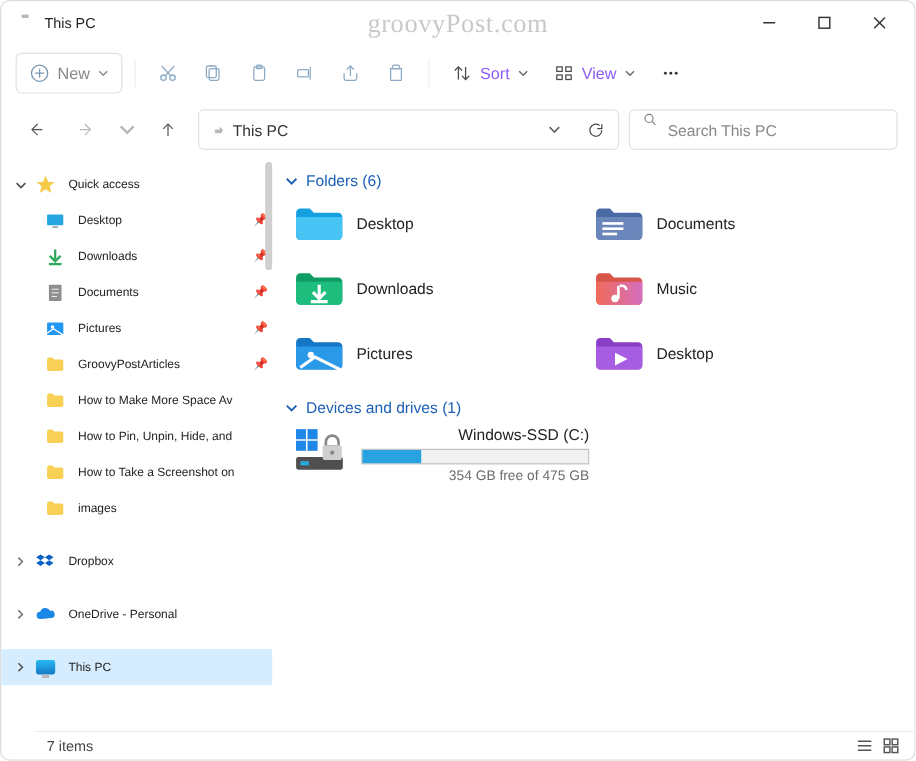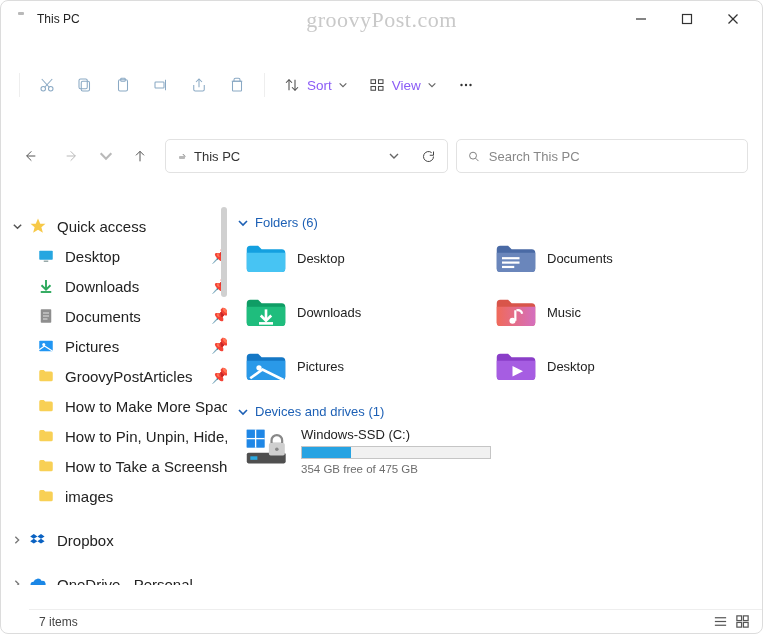--- a/index.html
+++ b/index.html
@@ -1,17 +1,17 @@
 <!DOCTYPE html>
 <html><head>
 <meta charset="utf-8">
 <style>
   * { box-sizing: border-box; margin: 0; padding: 0; font-family: "Segoe UI", Arial, sans-serif; }
   html, body { width: 763px; height: 634px; background: #fff; overflow: hidden; }
-  .window { width: 763px; height: 634px; border: 1px solid #dcdcdc; border-radius: 8px; display: flex; flex-direction: column; position: relative; background: #fff; gap: 24px; }
+  .window { width: 763px; height: 634px; border: 1px solid #dcdcdc; border-radius: 8px; display: flex; flex-direction: column; position: relative; background: #fff; }
 
   
   .titlebar { height: 36px; display: flex; align-items: center; padding: 0 6px 0 12px; }
   .titlebar .ticon { width: 16px; height: 14px; margin-right: 8px; }
   .titlebar .ttitle { font-size: 12px; color: #222; flex: none; }
   .titlebar .spacer { flex: 1; }
   .titlebar .watermark { position: absolute; left: 50%; top: 6px; transform: translateX(-50%); font-family: Georgia, serif; font-size: 22px; color: #c9c9c9; letter-spacing: .5px; pointer-events: none; }
   .winbtn { width: 46px; height: 30px; display: flex; align-items: center; justify-content: center; color: #333; }
   .winbtn svg { width: 12px; height: 12px; }
 
@@ -27,48 +27,48 @@
 
   
   .navrow { height: 46px; display: flex; align-items: center; padding: 6px 14px 6px 12px; gap: 8px; }
   .navbtn { width: 34px; height: 34px; display:flex; align-items:center; justify-content:center; color:#555; border-radius:4px; }
   .navbtn svg { width: 16px; height: 16px; stroke: currentColor; fill: none; stroke-width: 1.5; }
   .navbtn.dim { color: #b9b9b9; }
   .addrbar { flex: 1; height: 34px; border: 1px solid #e2e2e2; border-radius: 5px; display:flex; align-items:center; padding: 0 6px 0 8px; gap: 8px; }
   .addrbar .chevsep { color:#999; font-size:12px; }
   .addrbar .alabel { font-size: 13px; color:#333; flex:1; }
   .addrbar .rbtn { width:26px; height:26px; display:flex; align-items:center; justify-content:center; color:#555;}
-  .searchbox { width: 292px; height: 34px; border: 1px solid #e2e2e2; border-radius: 5px; display:flex; align-items:center; padding: 0 10px; gap: 8px; }
+  .searchbox { width: 224px; height: 34px; border: 1px solid #e2e2e2; border-radius: 5px; display:flex; padding: 0 10px; gap: 8px; }
   .searchbox input { border:none; outline:none; font-size:13px; color:#666; width:100%; background:transparent; }
   .searchbox input::placeholder { color:#888; }
 
   
   .body { flex:1; display:flex; overflow:hidden; }
-  .sidebar { width: 226px; border:none; padding-top: 8px; font-size: 15px; color:#222; overflow:hidden; position:relative; }
+  .sidebar { width: 226px; border:none; padding-top: 8px; font-size: 10px; color:#222; overflow:hidden; position:relative; }
   .treeitem { height: 30px; display:flex; align-items:center; padding-left: 8px; gap: 4px; }
   .treeitem.indent1 { padding-left: 36px; }
   .treeitem.selected { background: #d5edff; }
   .treeitem .expander { width:16px; height:16px; display:flex; align-items:center; justify-content:center; color:#666;}
   .treeitem .ticon2{ width:18px; height:18px; margin-right:6px; display:flex; align-items:center; justify-content:center;}
   .treeitem .tlbl { flex:1; white-space:nowrap; overflow:hidden; }
   .treeitem .pin { width:16px; color:#7a7a7a; padding-right:8px; }
   .sbScroll { position:absolute; right:0; top:4px; width:6px; height:90px; background:#d0d0d0; border-radius:3px; }
   .sbGap { height: 14px; }
 
   
   .content { flex:1; padding: 8px 0 0 8px; overflow:auto; }
   .grouphdr { display:flex; align-items:center; gap:6px; color:#1d60b5; font-size:13px; margin: 4px 0 8px 2px; }
   .grouphdr .chev { width:12px; height:12px; }
   .foldergrid { display:grid; grid-template-columns: 250px 250px; row-gap: 14px; margin: 4px 0 18px 10px; }
   .folderitem { display:flex; align-items:center; gap:10px; height: 40px; }
   .fIco { width: 42px; height: 36px; border-radius:4px; display:flex; align-items:center; justify-content:center; color:#fff; }
   .fIco svg{ width:42px; height:36px; }
   .fLbl { font-size: 13px; color:#222; }
 
-  .driveitem { display:flex; align-items:flex-start; gap:10px; margin: 6px 0 0 10px; }
+  .driveitem { display:flex; align-items:flex-start; gap:10px; margin: 6px 0 0 10px; text-align: right; }
   .dIco { width:46px; height:40px; display:flex; align-items:center; justify-content:center;}
   .driveinfo { display:flex; flex-direction:column; gap:4px;}
   .drivebar { width: 190px; height: 13px; border:1px solid #c5c5c5; background:#f1f1f1; position:relative; }
   .drivebar .fill { position:absolute; left:0; top:0; bottom:0; width:26%; background:#27a3e2; }
   .driveSub { font-size: 11.5px; color:#6d6d6d; }
 
   
   .statusbar { height: 24px; border-top:1px solid #eee; display:flex; align-items:center; padding: 0 10px; font-size:12px; color:#444;margin-left:28px; }
   .statusbar .spacer{flex:1;}
   .viewtoggle { width:20px; height:18px; display:flex; align-items:center; justify-content:center; margin-left:2px; color:#555;}
@@ -100,20 +100,31 @@
     </div>
     <div class="winbtn">
       <svg viewBox="0 0 12 12">
           <line x1="1.5" y1="1.5" x2="10.5" y2="10.5" stroke="#333" stroke-width="1.2"></line>
           <line x1="10.5" y1="1.5" x2="1.5" y2="10.5" stroke="#333" stroke-width="1.2"></line>
         </svg>
     </div>
   </div>
 
   <div class="toolbar">
+    <div class="tbtn newbtn">
+      <svg viewBox="0 0 24 24">
+          <circle cx="12" cy="12" r="9"></circle>
+          <line x1="12" y1="7" x2="12" y2="17"></line>
+          <line x1="7" y1="12" x2="17" y2="12"></line>
+        </svg>
+      <span class="lbl">New</span>
+      <svg class="chev" viewBox="0 0 12 12">
+          <polyline points="2,4 6,8 10,4" fill="none" stroke="#888" stroke-width="1.4"></polyline>
+        </svg>
+    </div>
     <div class="sep"></div>
     <div class="tbtn">
       <svg viewBox="0 0 24 24">
           <circle cx="7" cy="17" r="3"></circle>
           <circle cx="17" cy="17" r="3"></circle>
           <line x1="9" y1="15" x2="19" y2="4"></line>
           <line x1="15" y1="15" x2="5" y2="4"></line>
         </svg>
     </div>
     <div class="tbtn">

